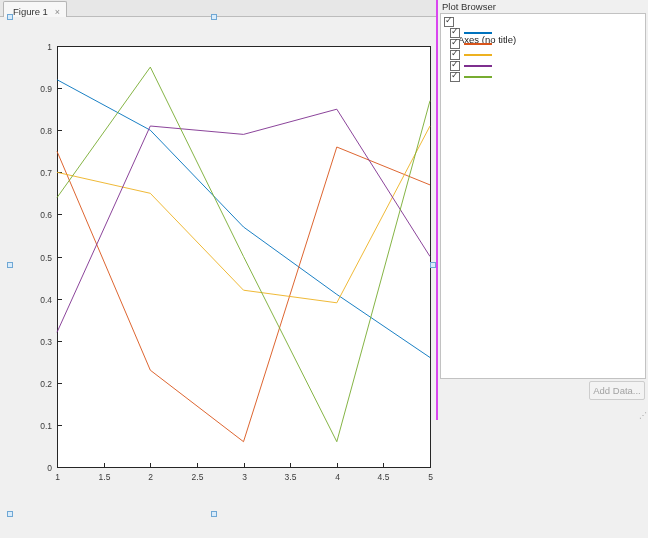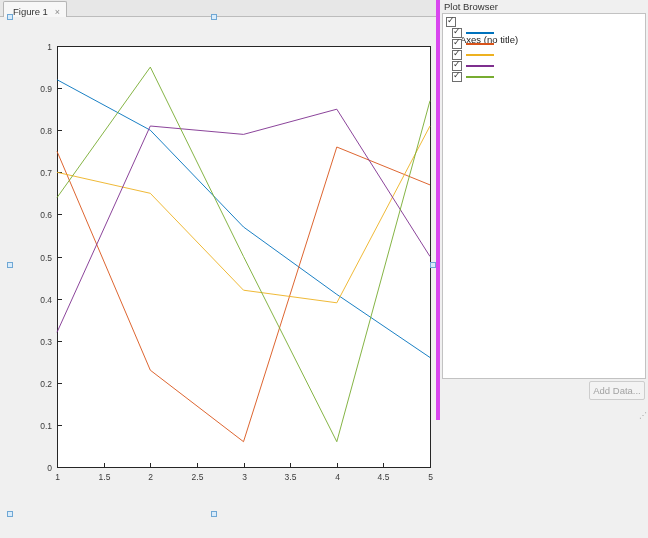--- a/index.html
+++ b/index.html
@@ -20,21 +20,21 @@
 
   .figure-area { position:absolute; left:0; top:17px; width:436px; height:521px; background:#f0f0f0; }
   svg text.tick { font-family:"Liberation Sans", sans-serif; font-size:8.5px; fill:#3a3a3a; }
 
   
   .handle { position:absolute; width:6px; height:6px; background:#d9ecfb;
             border:1px solid #6fa7d4; z-index:5; }
 
   
   .panel { position:absolute; left:436px; top:0; width:212px; height:420px;
-           background:#f0f0f0; border-left:4px solid #d946ef; }
+           background:#f0f0f0; border-left:2px solid #d946ef; }
   .panel-title { height:13px; line-height:13px; padding-left:4px; font-size:9.5px; color:#333; }
   .list { position:absolute; left:2px; right:2px; top:13px; bottom:41px;
           background:#ffffff; border:1px solid #c2c2c2; padding-top:2px; overflow:hidden; }
   .row { display:flex; align-items:center; height:11px; padding-left:3px; }
   .row.series { padding-left:9px; }
   .checkbox { flex:0 0 auto; width:10px; height:10px; background:#fff;
               border:1px solid #6e6e6e; position:relative; }
   .check { position:absolute; left:0px; top:-2px; font-size:9px; line-height:9px; color:#3c3c3c; }
   .row-label { margin-left:4px; font-size:9.5px; color:#222; white-space:nowrap;margin-top:35px; }
   .swatch { margin-left:4px; width:28px; height:2px; }

